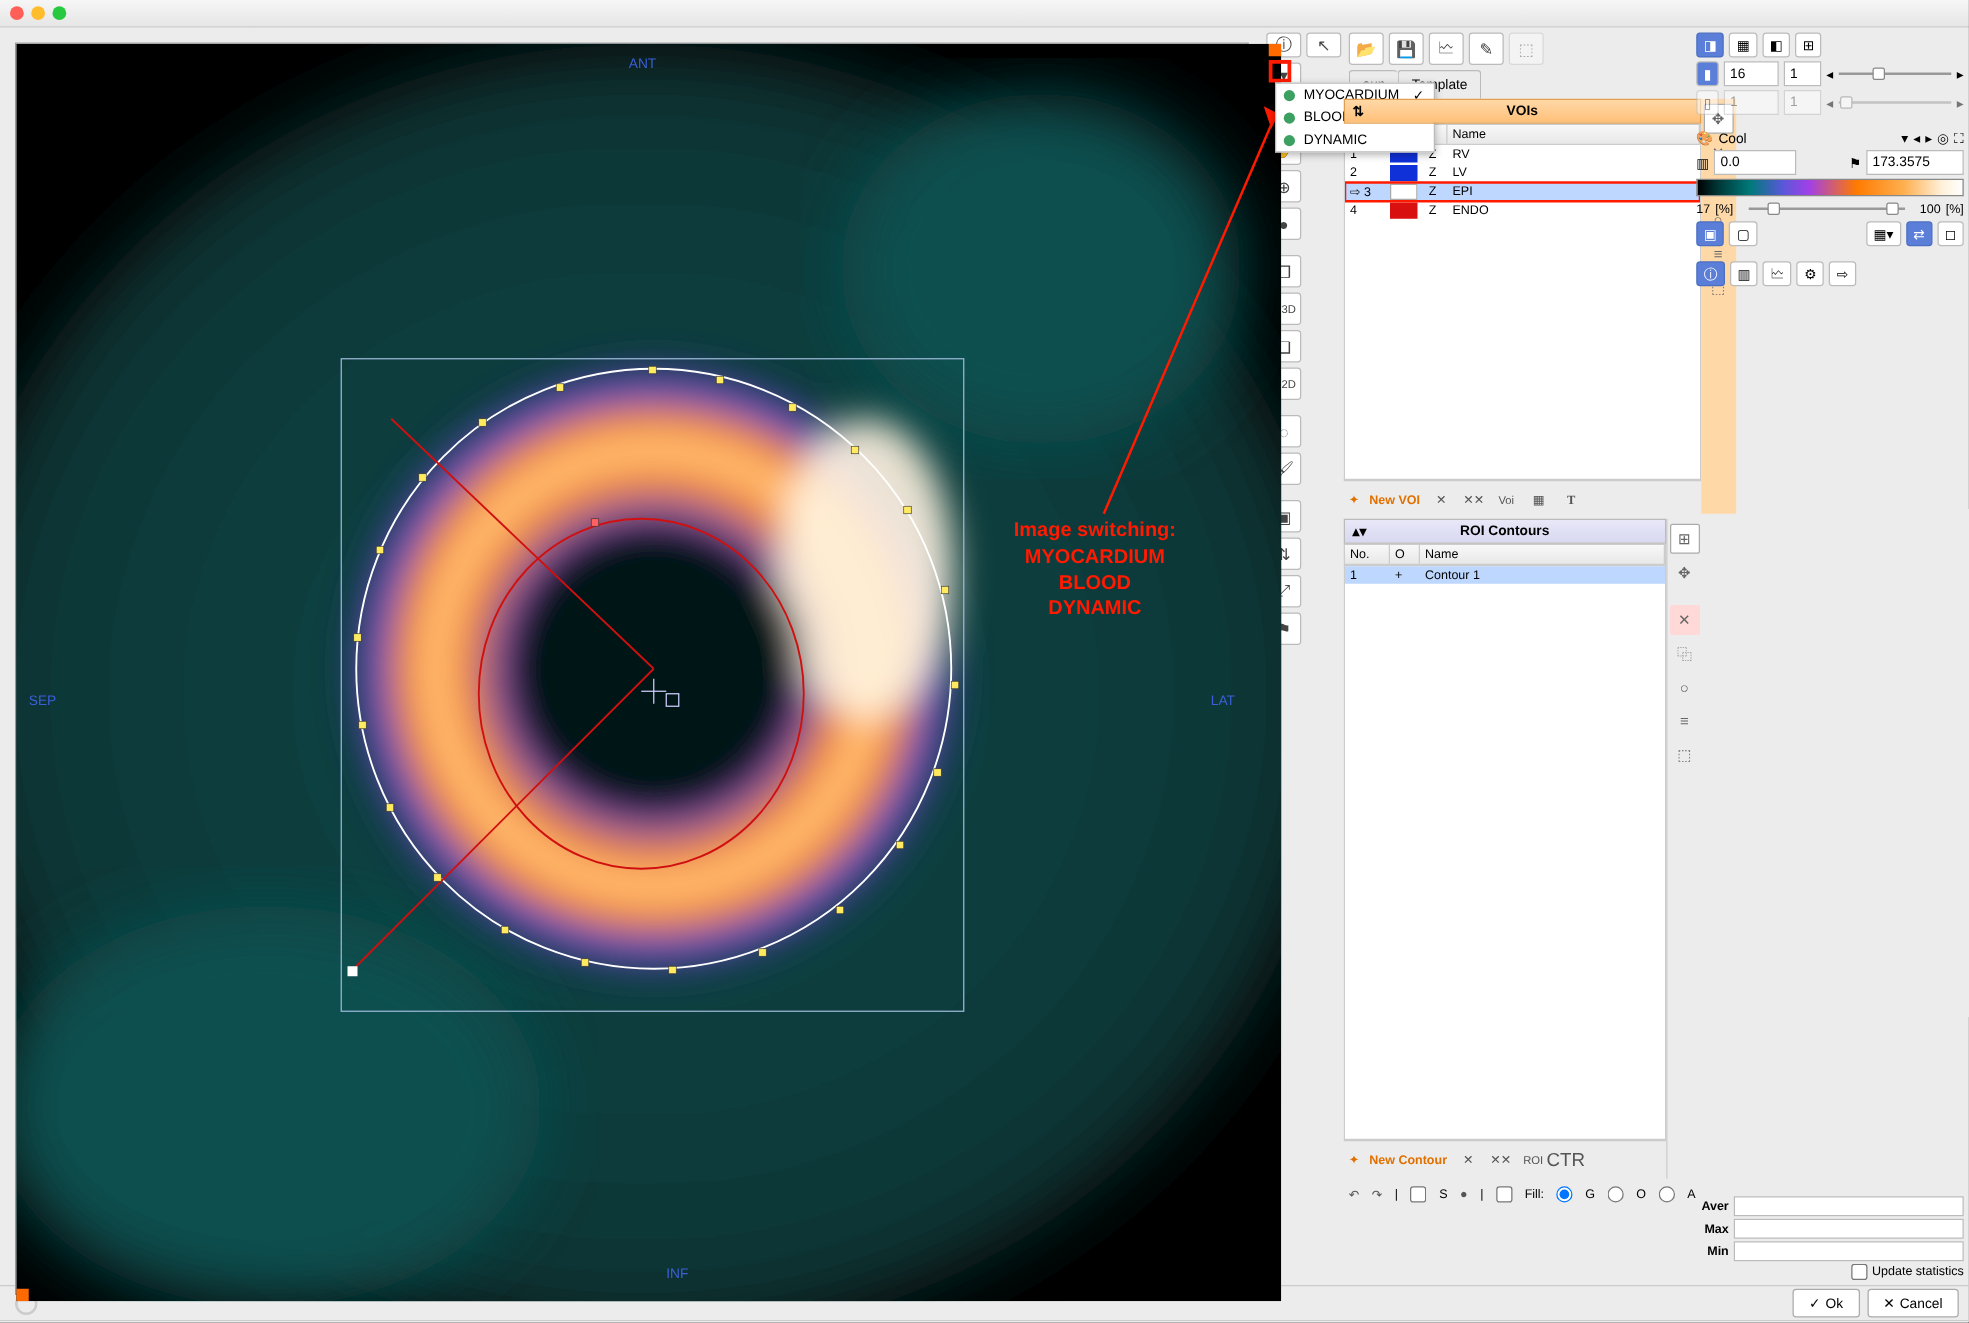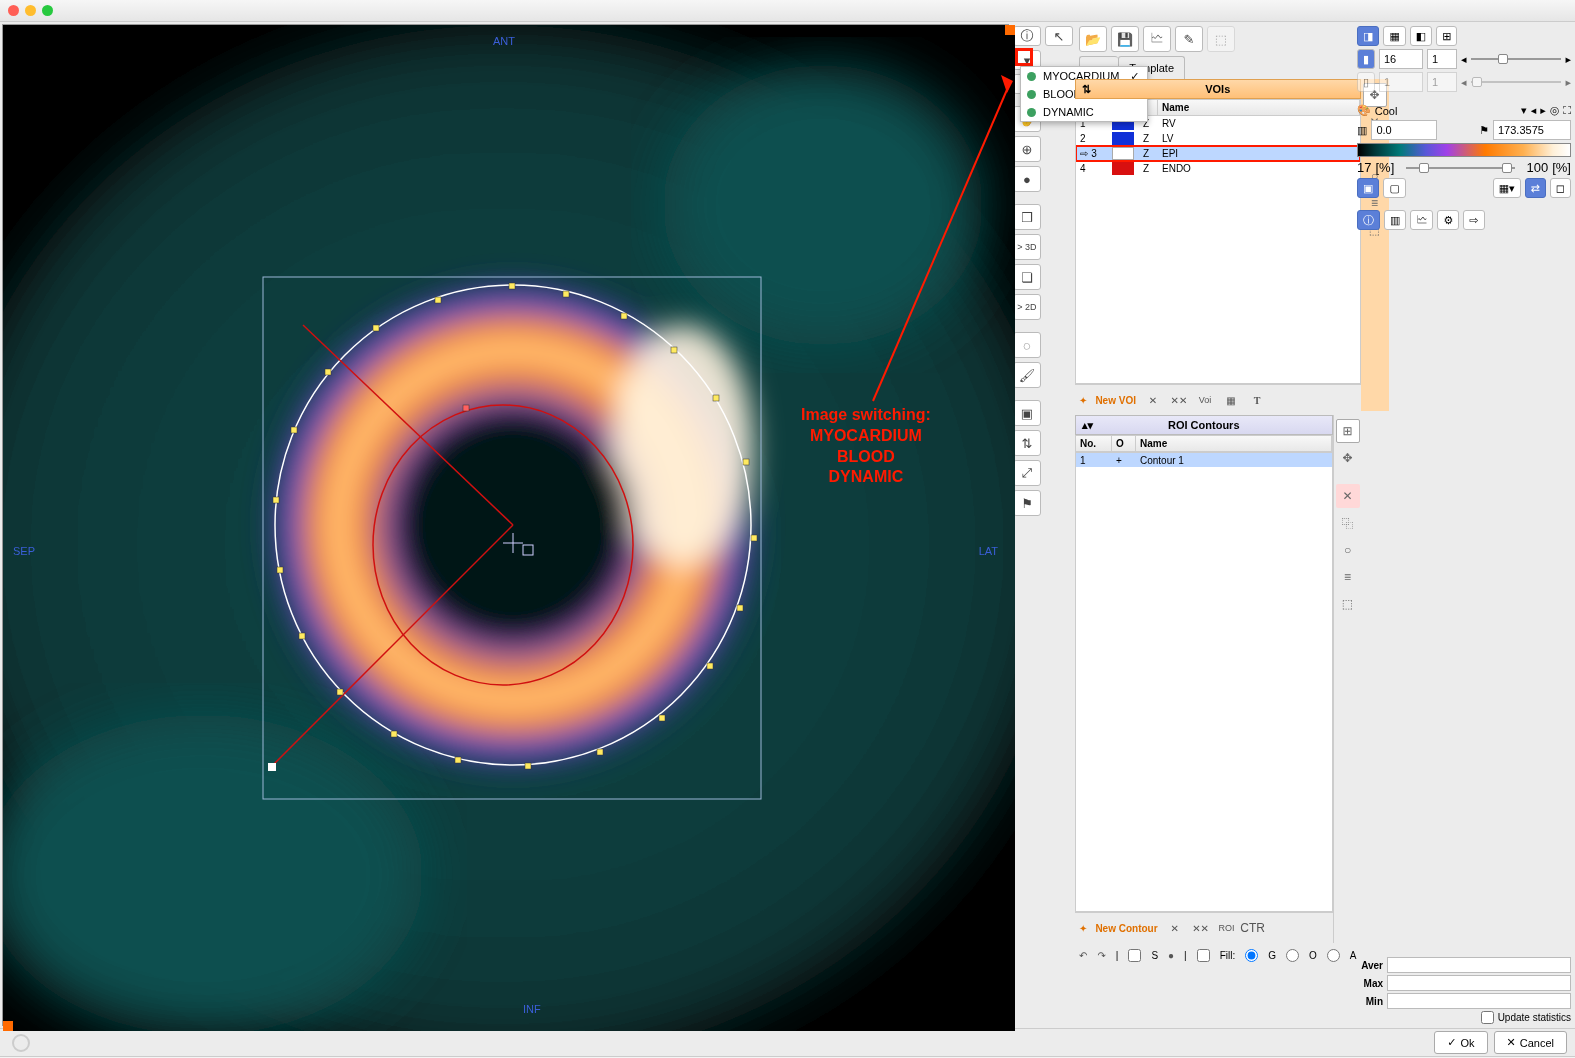--- a/index.html
+++ b/index.html
@@ -8,21 +8,21 @@
   
   .titlebar { height: 22px; background: linear-gradient(#f6f6f6,#e6e6e6); border-bottom:1px solid #ccc; display:flex; align-items:center; position:relative; }
   .traffic { display:flex; gap:6px; margin-left:8px; }
   .dot { width:11px; height:11px; border-radius:50%; }
   .dot.r{background:#ff5f56;} .dot.y{background:#ffbd2e;} .dot.g{background:#27c93f;}
   .titlebar .title { position:absolute; left:0; right:0; text-align:center; font-size:11px; font-weight:bold; color:#333; }
 
   .main { display:flex; height: 1006px; }
 
   
-  .viewer { width:1012px; height:1002px; background:#ffffff; position:relative; border:1px solid #999; margin:2px; }
+  .viewer { width:1012px; height:1002px; background:#ffffff; position:relative; border:1px solid #999; margin:12px; }
   .orient { position:absolute; color:#3b5fd8; font-size:11px; }
   .callout { position:absolute; color:#ff1a00; font-weight:bold; font-size:16px; text-align:center; line-height:1.3; }
   .red-square { position:absolute; border:3px solid #ff1a00; width:18px; height:18px; }
   .dropdown-pop { position:absolute; background:#fff; border:1px solid #bbb; box-shadow:0 2px 6px rgba(0,0,0,.3); font-size:11px; }
   .dropdown-pop .item { padding:3px 28px 3px 22px; position:relative; white-space:nowrap; }
   .dropdown-pop .swatch{position:absolute;left:6px;top:5px;width:9px;height:9px;border-radius:50%;}
   .dropdown-pop .check{position:absolute;right:8px;top:3px;}
 
   
   .right { flex:1; display:flex; background:#ececec; }
@@ -31,21 +31,21 @@
   .tb.small{height:20px;}
   .tb.textlbl{font-size:9px;}
   .spacer4{height:4px;}
   .midpanel { width:278px; display:flex; flex-direction:column; }
   .toprow-btns { display:flex; gap:4px; padding:4px; }
   .tabs { display:flex; gap:0; padding:0 4px; }
   .tab { padding:5px 10px; border:1px solid #bbb; background:#ececec; border-bottom:none; border-radius:3px 3px 0 0; font-size:11px; cursor:pointer; }
   .tab.first{border-right:none;}
   .panel-hdr { background:linear-gradient(#ffd8a8,#ffc078); padding:3px 6px; display:flex; align-items:center; justify-content:center; font-weight:bold; font-size:11px; border:1px solid #e0a050; position:relative; }
   .panel-hdr .lefti{position:absolute;left:6px;}
-  .table-head { display:flex; background:linear-gradient(#f8f8f8,#e8e8e8); border:1px solid #ccc; font-size:10px;font-weight:bold; }
+  .table-head { display:flex; background:linear-gradient(#f8f8f8,#e8e8e8); border:1px solid #ccc; font-size:10px; }
   .table-head div { padding:2px 4px; border-right:1px solid #ccc; }
   .voi-body { background:#fff; border:1px solid #ccc; border-top:none; height:268px; overflow:hidden; }
   .voi-row { display:flex; font-size:10px; align-items:center; padding:0px 0; height:15px; }
   .voi-row .num{width:36px;padding-left:4px;}
   .voi-row .cc{width:22px;height:13px;}
   .voi-row .p{width:24px;text-align:center;}
   .voi-row .nm{flex:1;padding-left:4px;}
   .voi-row.sel-epi{background:#bdd7ff;outline:2px solid #ff1a00;outline-offset:-1px;}
   .action-row { display:flex; gap:8px; align-items:center; padding:6px 4px; background:#ececec; border-top:1px solid #ccc; font-size:10px; }
   .action-row .lbl{color:#e07000;font-weight:bold;}
@@ -326,21 +326,21 @@
                   <div style="width:24px">+</div>
                   <div style="flex:1">Contour 1</div>
                 </div>
               </div>
               <div class="action-row" style="border-top:1px solid #ccc">
                 <span style="color:#e07000">✦</span>
                 <span class="lbl">New Contour</span>
                 <span class="ic">✕</span>
                 <span class="ic">✕✕</span>
                 <span class="ic" style="font-size:9px">ROI</span>
-                <span class="ic" style="font-size:12px">CTR</span>
+                <span class="ic" style="font-size:15px">CTR</span>
               </div>
             </div>
             <div class="sidecol grey" style="border-left:1px solid #ccc">
               <div class="sb active">⊞</div>
               <div class="sb">✥</div>
               <div style="height:8px"></div>
               <div class="sb" style="background:#ffd8d8">✕</div>
               <div class="sb">⿻</div>
               <div class="sb">○</div>
               <div class="sb">≡</div>
@@ -419,21 +419,21 @@
         <span>⛶</span>
       </div>
       <div class="ctrl-row">
         <span>▥</span>
         <input class="num-field" style="width: 66px;" value="0.0">
         <div style="flex:1"></div>
         <span>⚑</span>
         <input class="num-field" style="width: 78px;" value="173.3575">
       </div>
       <div class="gradient-bar"></div>
-      <div class="ctrl-row" style="font-size:13px">
+      <div class="ctrl-row" style="font-size:10px">
         <span>17</span>
         <span>[%]</span>
         <div class="slider-track" style="margin:0 8px">
           <div class="slider-bar"></div>
           <div class="slider-thumb" style="left:12%"></div>
           <div class="slider-thumb" style="left:88%"></div>
         </div>
         <span>100</span>
         <span>[%]</span>
       </div>

